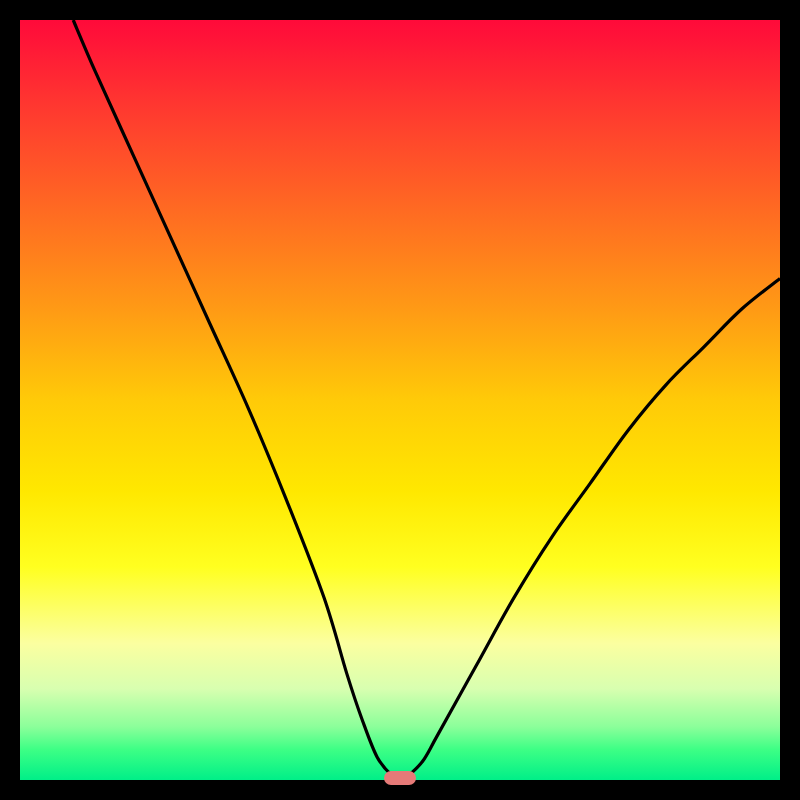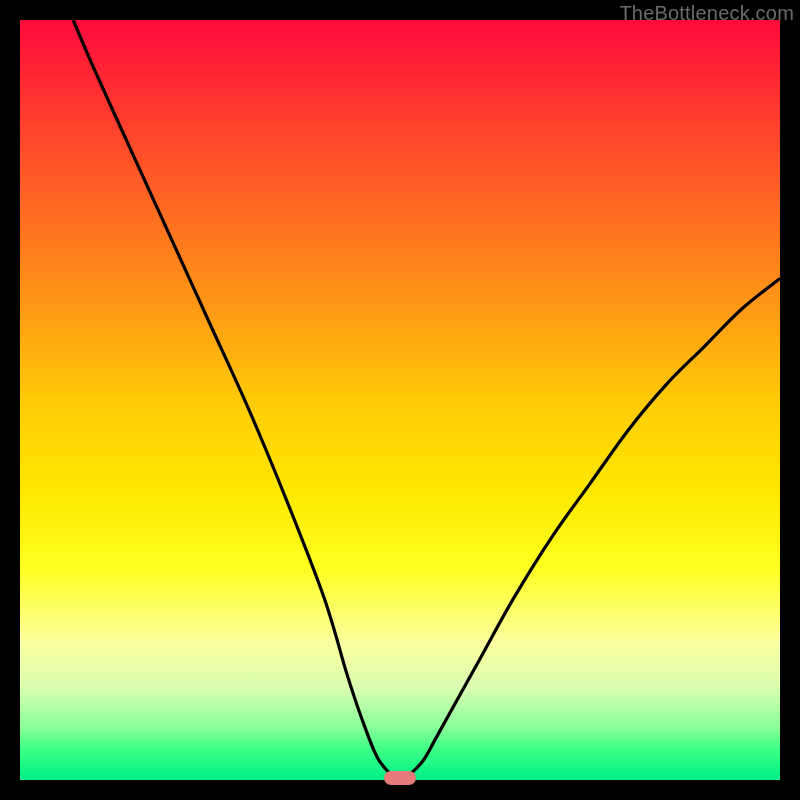--- a/index.html
+++ b/index.html
@@ -72,15 +72,14 @@
   <div class="plot-area">
 
     <svg class="curve" viewBox="0 0 760 760" preserveAspectRatio="none">
       <path id="curve-path" d="M 53.2 0.0 C 57.0 8.9, 65.9 30.4, 76.0 53.2 C 86.1 76.0, 101.3 108.9, 114.0 136.8 C 126.7 164.7, 139.3 192.5, 152.0 220.4 C 164.7 248.3, 177.3 276.1, 190.0 304.0 C 202.7 331.9, 215.3 358.5, 228.0 387.6 C 240.7 416.7, 253.3 447.1, 266.0 478.8 C 278.7 510.5, 293.9 548.5, 304.0 577.6 C 314.1 606.7, 320.5 633.3, 326.8 653.6 C 333.1 673.9, 336.9 685.3, 342.0 699.2 C 347.1 713.1, 352.1 727.7, 357.2 737.2 C 362.3 746.7, 368.6 752.4, 372.4 756.2 C 376.2 760.0, 377.5 760.0, 380.0 760.0 C 382.5 760.0, 383.8 759.4, 387.6 756.2 C 391.4 753.0, 397.7 748.0, 402.8 741.0 C 407.9 734.0, 409.1 730.2, 418.0 714.4 C 426.9 698.6, 443.3 668.8, 456.0 646.0 C 468.7 623.2, 481.3 599.1, 494.0 577.6 C 506.7 556.1, 519.3 535.8, 532.0 516.8 C 544.7 497.8, 557.3 481.3, 570.0 463.6 C 582.7 445.9, 595.3 426.9, 608.0 410.4 C 620.7 393.9, 633.3 378.7, 646.0 364.8 C 658.7 350.9, 671.3 339.5, 684.0 326.8 C 696.7 314.1, 709.3 300.2, 722.0 288.8 C 734.7 277.4, 753.7 263.5, 760.0 258.4" fill="none" stroke="#000000" stroke-width="3.2"></path>
     </svg>
 
     <div class="marker" id="min-marker" style="left: 364px; top: 751px; background: rgb(230, 122, 120);"></div>
 
   </div>
 
-  <div class="watermark">TheBottleneck.com</div>
 
 </div>
 
 </body></html>

